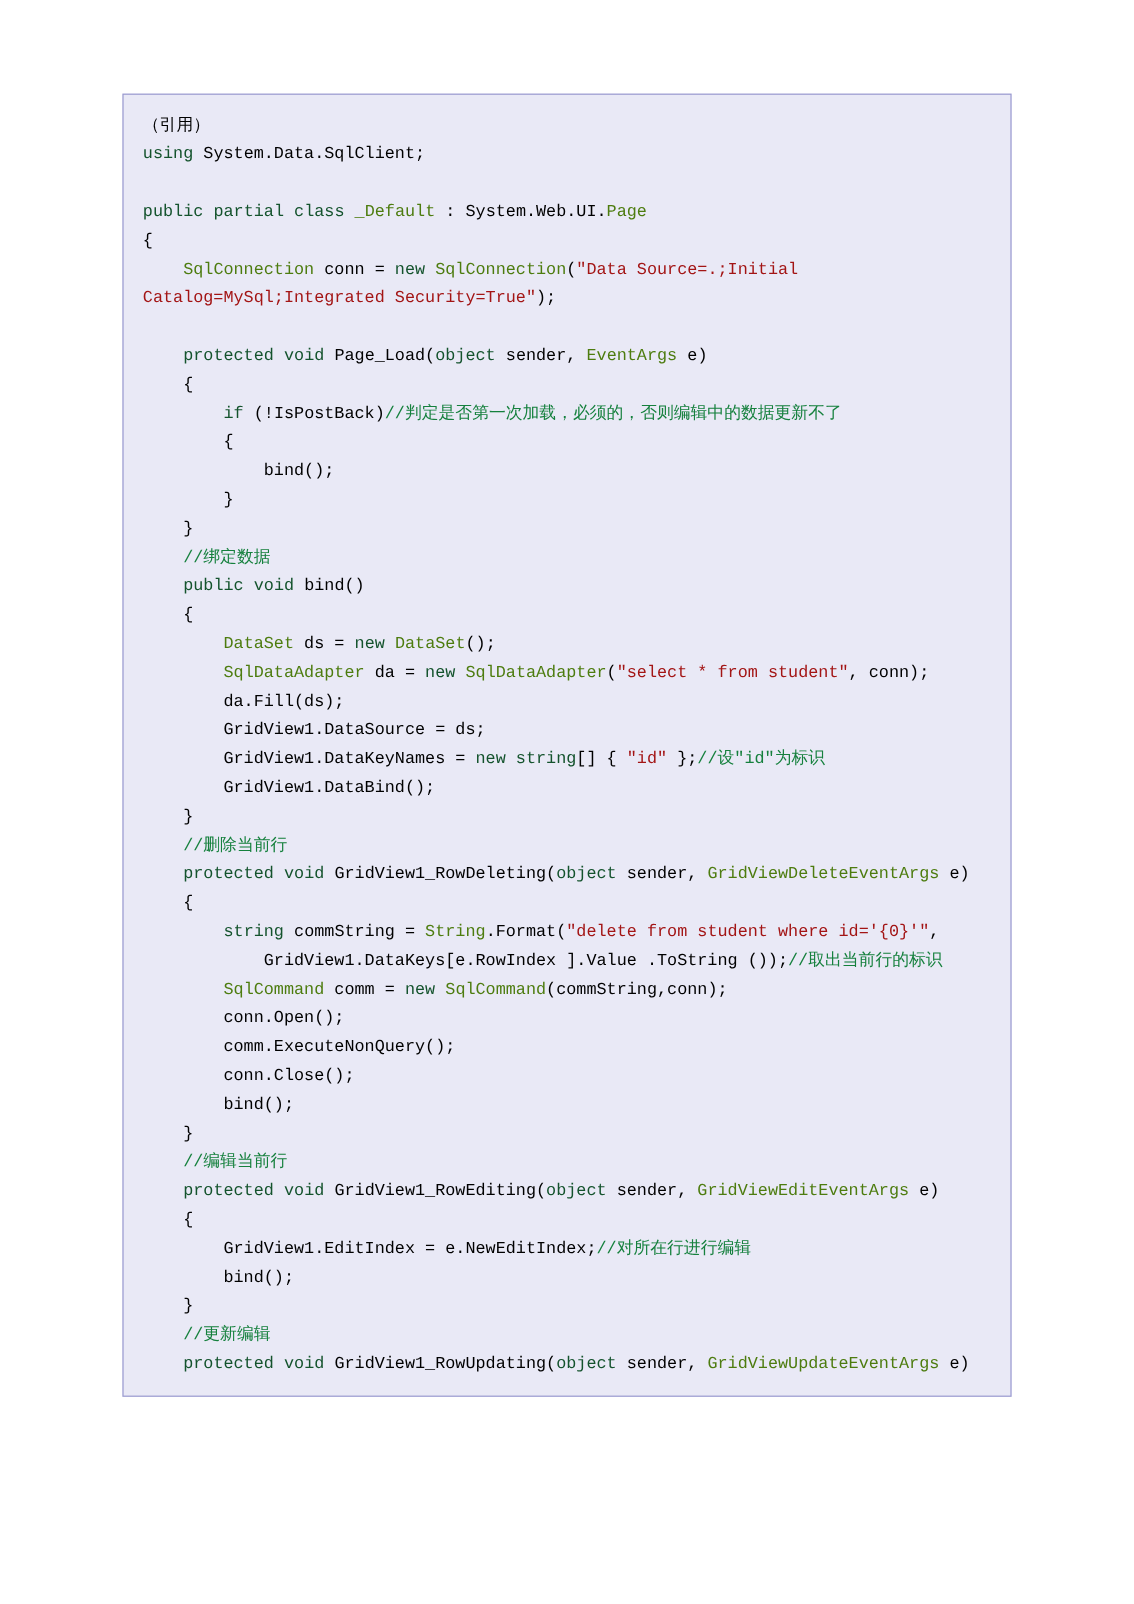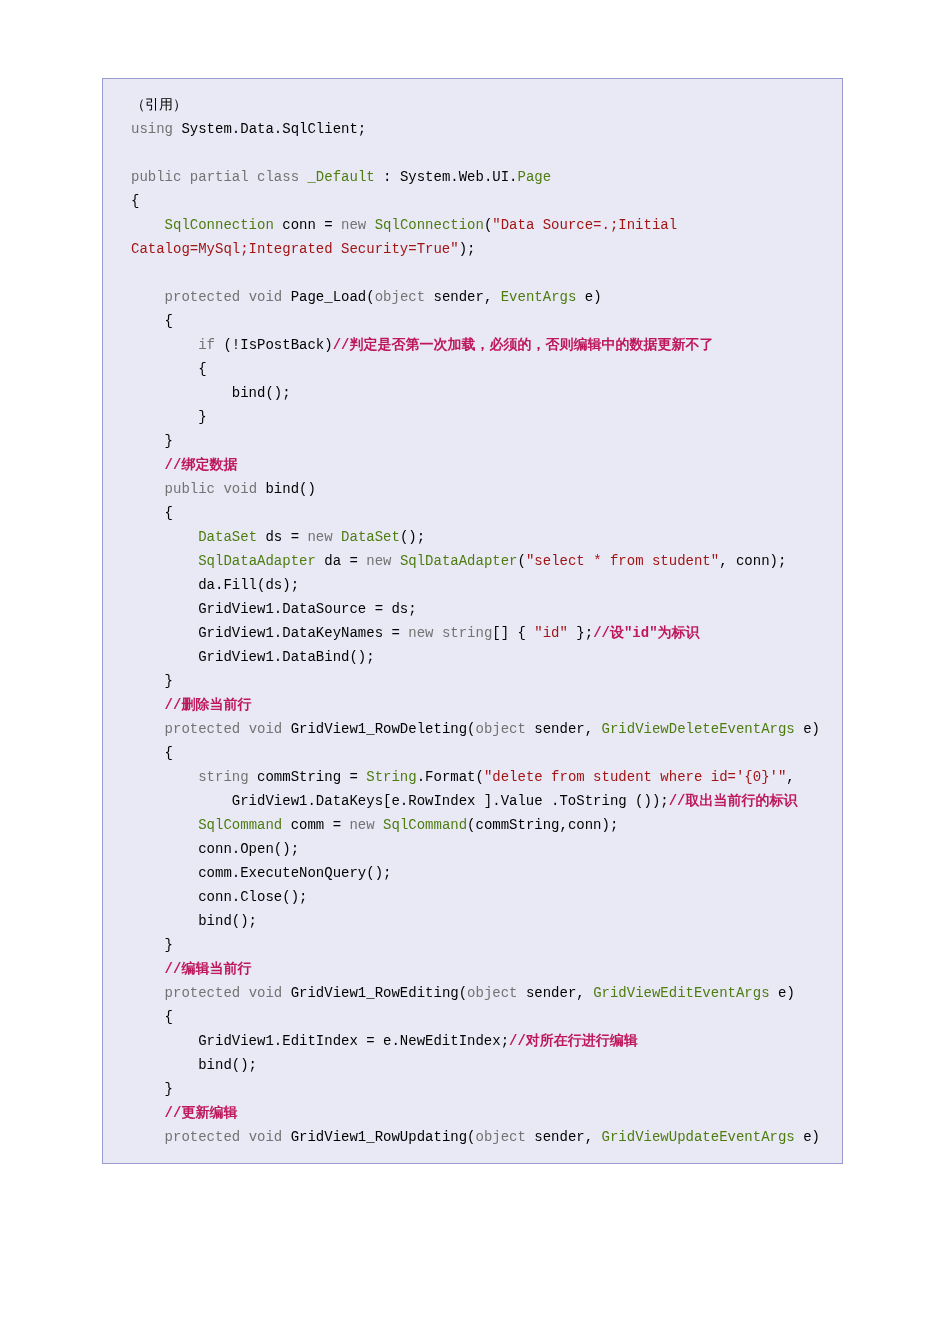--- a/index.html
+++ b/index.html
@@ -5,29 +5,29 @@
   body {
     margin: 0;
     padding: 0;
     background: #ffffff;
     font-family: "SimSun", "NSimSun", "Courier New", monospace;
   }
   .code-container {
     background: #e9e9f6;
     border: 1px solid #9a9ad0;
     margin: 78px 102px 40px 102px;
-    padding: 14px 28px;
+    padding: 14px 16px;
     font-size: 14px;
     line-height: 24px;
     white-space: pre;
     overflow-x: auto;
     color: #000;
   }
-  .k-blue { color: #737373; margin-top: 11px; }       
+  .k-blue { color: #14532d; margin-top: 11px; }       
   .k-teal { color: #4d7c0f; }       
   .k-red  { color: #a31515; }       
-  .k-green{ color: #be185d; font-weight: bold; }       
+  .k-green{ color: #15803d; }       
   .k-black{ color: #000000; }
 </style>
 </head>
 <body>
 
 <div class="code-container" id="code-root"><div><span class="k-black">（引用）</span></div><div><span class="k-blue">using</span><span class="k-black"> System.Data.SqlClient;</span></div><div>&nbsp;</div><div><span class="k-blue">public</span><span class="k-black"> </span><span class="k-blue">partial</span><span class="k-black"> </span><span class="k-blue">class</span><span class="k-black"> </span><span class="k-teal">_Default</span><span class="k-black"> : System.Web.UI.</span><span class="k-teal">Page</span></div><div><span class="k-black">{</span></div><div><span class="k-black">    </span><span class="k-teal">SqlConnection</span><span class="k-black"> conn = </span><span class="k-blue">new</span><span class="k-black"> </span><span class="k-teal">SqlConnection</span><span class="k-black">(</span><span class="k-red">"Data Source=.;Initial </span></div><div><span class="k-red">Catalog=MySql;Integrated Security=True"</span><span class="k-black">);</span></div><div>&nbsp;</div><div><span class="k-black">    </span><span class="k-blue">protected</span><span class="k-black"> </span><span class="k-blue">void</span><span class="k-black"> Page_Load(</span><span class="k-blue">object</span><span class="k-black"> sender, </span><span class="k-teal">EventArgs</span><span class="k-black"> e)</span></div><div><span class="k-black">    {</span></div><div><span class="k-black">        </span><span class="k-blue">if</span><span class="k-black"> (!IsPostBack)</span><span class="k-green">//判定是否第一次加载，必须的，否则编辑中的数据更新不了</span></div><div><span class="k-black">        {</span></div><div><span class="k-black">            bind();</span></div><div><span class="k-black">        }</span></div><div><span class="k-black">    }</span></div><div><span class="k-black">    </span><span class="k-green">//绑定数据</span></div><div><span class="k-black">    </span><span class="k-blue">public</span><span class="k-black"> </span><span class="k-blue">void</span><span class="k-black"> bind()</span></div><div><span class="k-black">    {</span></div><div><span class="k-black">        </span><span class="k-teal">DataSet</span><span class="k-black"> ds = </span><span class="k-blue">new</span><span class="k-black"> </span><span class="k-teal">DataSet</span><span class="k-black">();</span></div><div><span class="k-black">        </span><span class="k-teal">SqlDataAdapter</span><span class="k-black"> da = </span><span class="k-blue">new</span><span class="k-black"> </span><span class="k-teal">SqlDataAdapter</span><span class="k-black">(</span><span class="k-red">"select * from student"</span><span class="k-black">, conn);</span></div><div><span class="k-black">        da.Fill(ds);</span></div><div><span class="k-black">        GridView1.DataSource = ds;</span></div><div><span class="k-black">        GridView1.DataKeyNames = </span><span class="k-blue">new</span><span class="k-black"> </span><span class="k-blue">string</span><span class="k-black">[] { </span><span class="k-red">"id"</span><span class="k-black"> };</span><span class="k-green">//设"id"为标识</span></div><div><span class="k-black">        GridView1.DataBind();</span></div><div><span class="k-black">    }</span></div><div><span class="k-black">    </span><span class="k-green">//删除当前行</span></div><div><span class="k-black">    </span><span class="k-blue">protected</span><span class="k-black"> </span><span class="k-blue">void</span><span class="k-black"> GridView1_RowDeleting(</span><span class="k-blue">object</span><span class="k-black"> sender, </span><span class="k-teal">GridViewDeleteEventArgs</span><span class="k-black"> e)</span></div><div><span class="k-black">    {</span></div><div><span class="k-black">        </span><span class="k-blue">string</span><span class="k-black"> commString = </span><span class="k-teal">String</span><span class="k-black">.Format(</span><span class="k-red">"delete from student where id='{0}'"</span><span class="k-black">,</span></div><div><span class="k-black">            GridView1.DataKeys[e.RowIndex ].Value .ToString ());</span><span class="k-green">//取出当前行的标识</span></div><div><span class="k-black">        </span><span class="k-teal">SqlCommand</span><span class="k-black"> comm = </span><span class="k-blue">new</span><span class="k-black"> </span><span class="k-teal">SqlCommand</span><span class="k-black">(commString,conn);</span></div><div><span class="k-black">        conn.Open();</span></div><div><span class="k-black">        comm.ExecuteNonQuery();</span></div><div><span class="k-black">        conn.Close();</span></div><div><span class="k-black">        bind();</span></div><div><span class="k-black">    }</span></div><div><span class="k-black">    </span><span class="k-green">//编辑当前行</span></div><div><span class="k-black">    </span><span class="k-blue">protected</span><span class="k-black"> </span><span class="k-blue">void</span><span class="k-black"> GridView1_RowEditing(</span><span class="k-blue">object</span><span class="k-black"> sender, </span><span class="k-teal">GridViewEditEventArgs</span><span class="k-black"> e)</span></div><div><span class="k-black">    {</span></div><div><span class="k-black">        GridView1.EditIndex = e.NewEditIndex;</span><span class="k-green">//对所在行进行编辑</span></div><div><span class="k-black">        bind();</span></div><div><span class="k-black">    }</span></div><div><span class="k-black">    </span><span class="k-green">//更新编辑</span></div><div><span class="k-black">    </span><span class="k-blue">protected</span><span class="k-black"> </span><span class="k-blue">void</span><span class="k-black"> GridView1_RowUpdating(</span><span class="k-blue">object</span><span class="k-black"> sender, </span><span class="k-teal">GridViewUpdateEventArgs</span><span class="k-black"> e)</span></div></div>
 
 </body></html>

